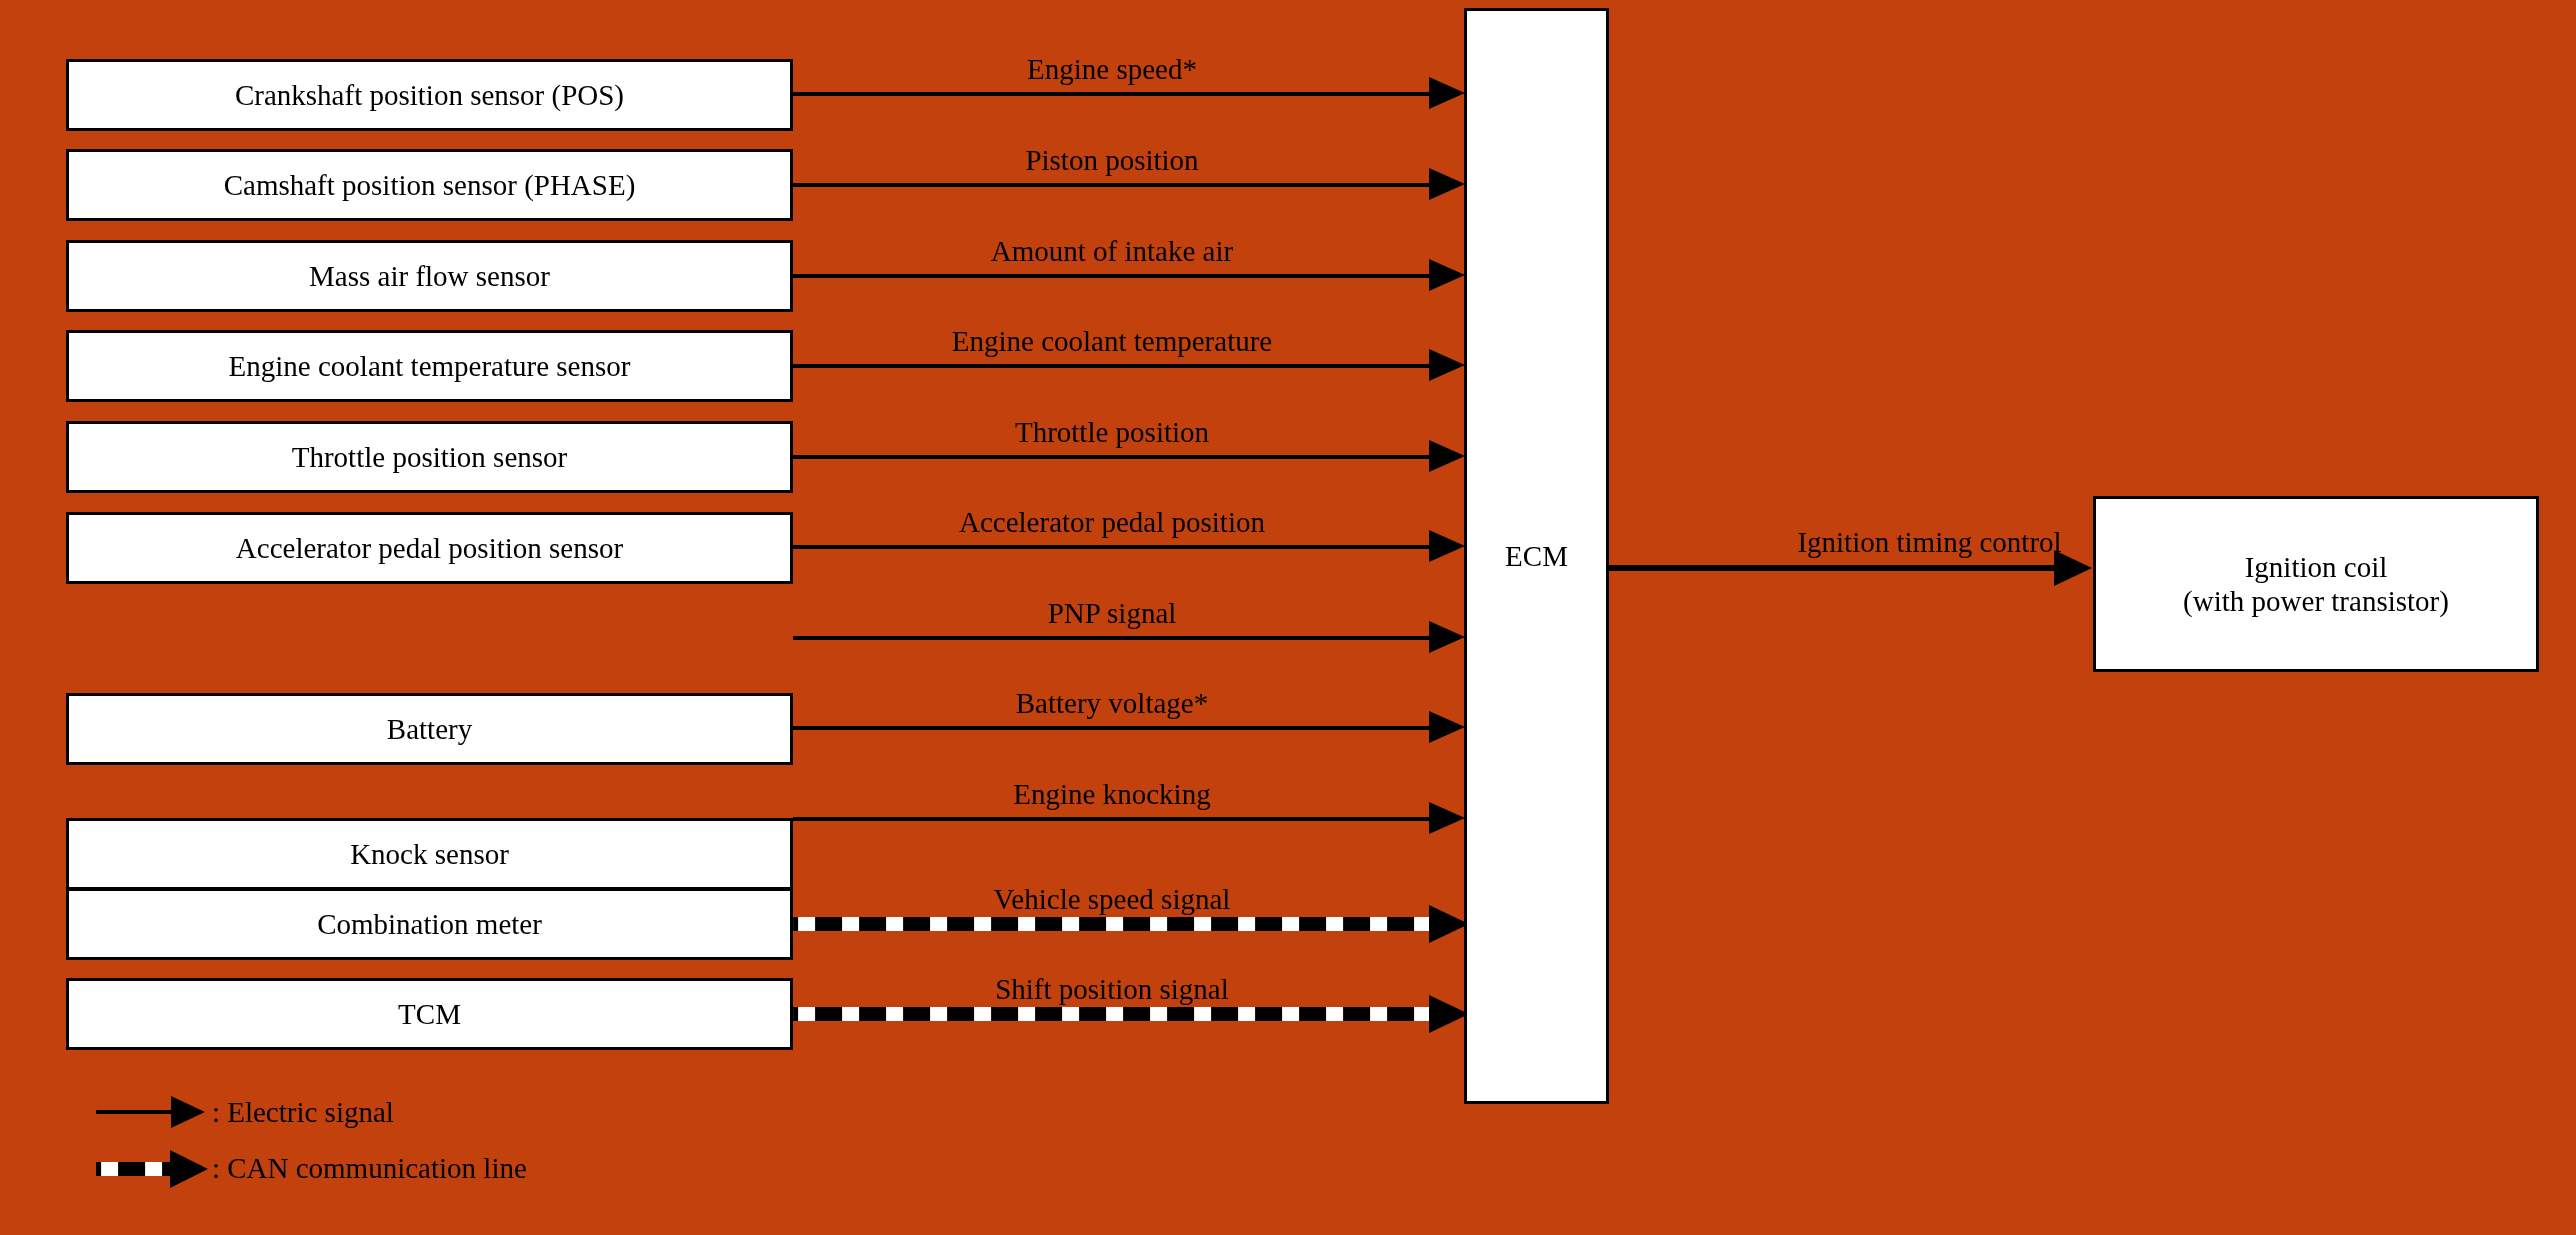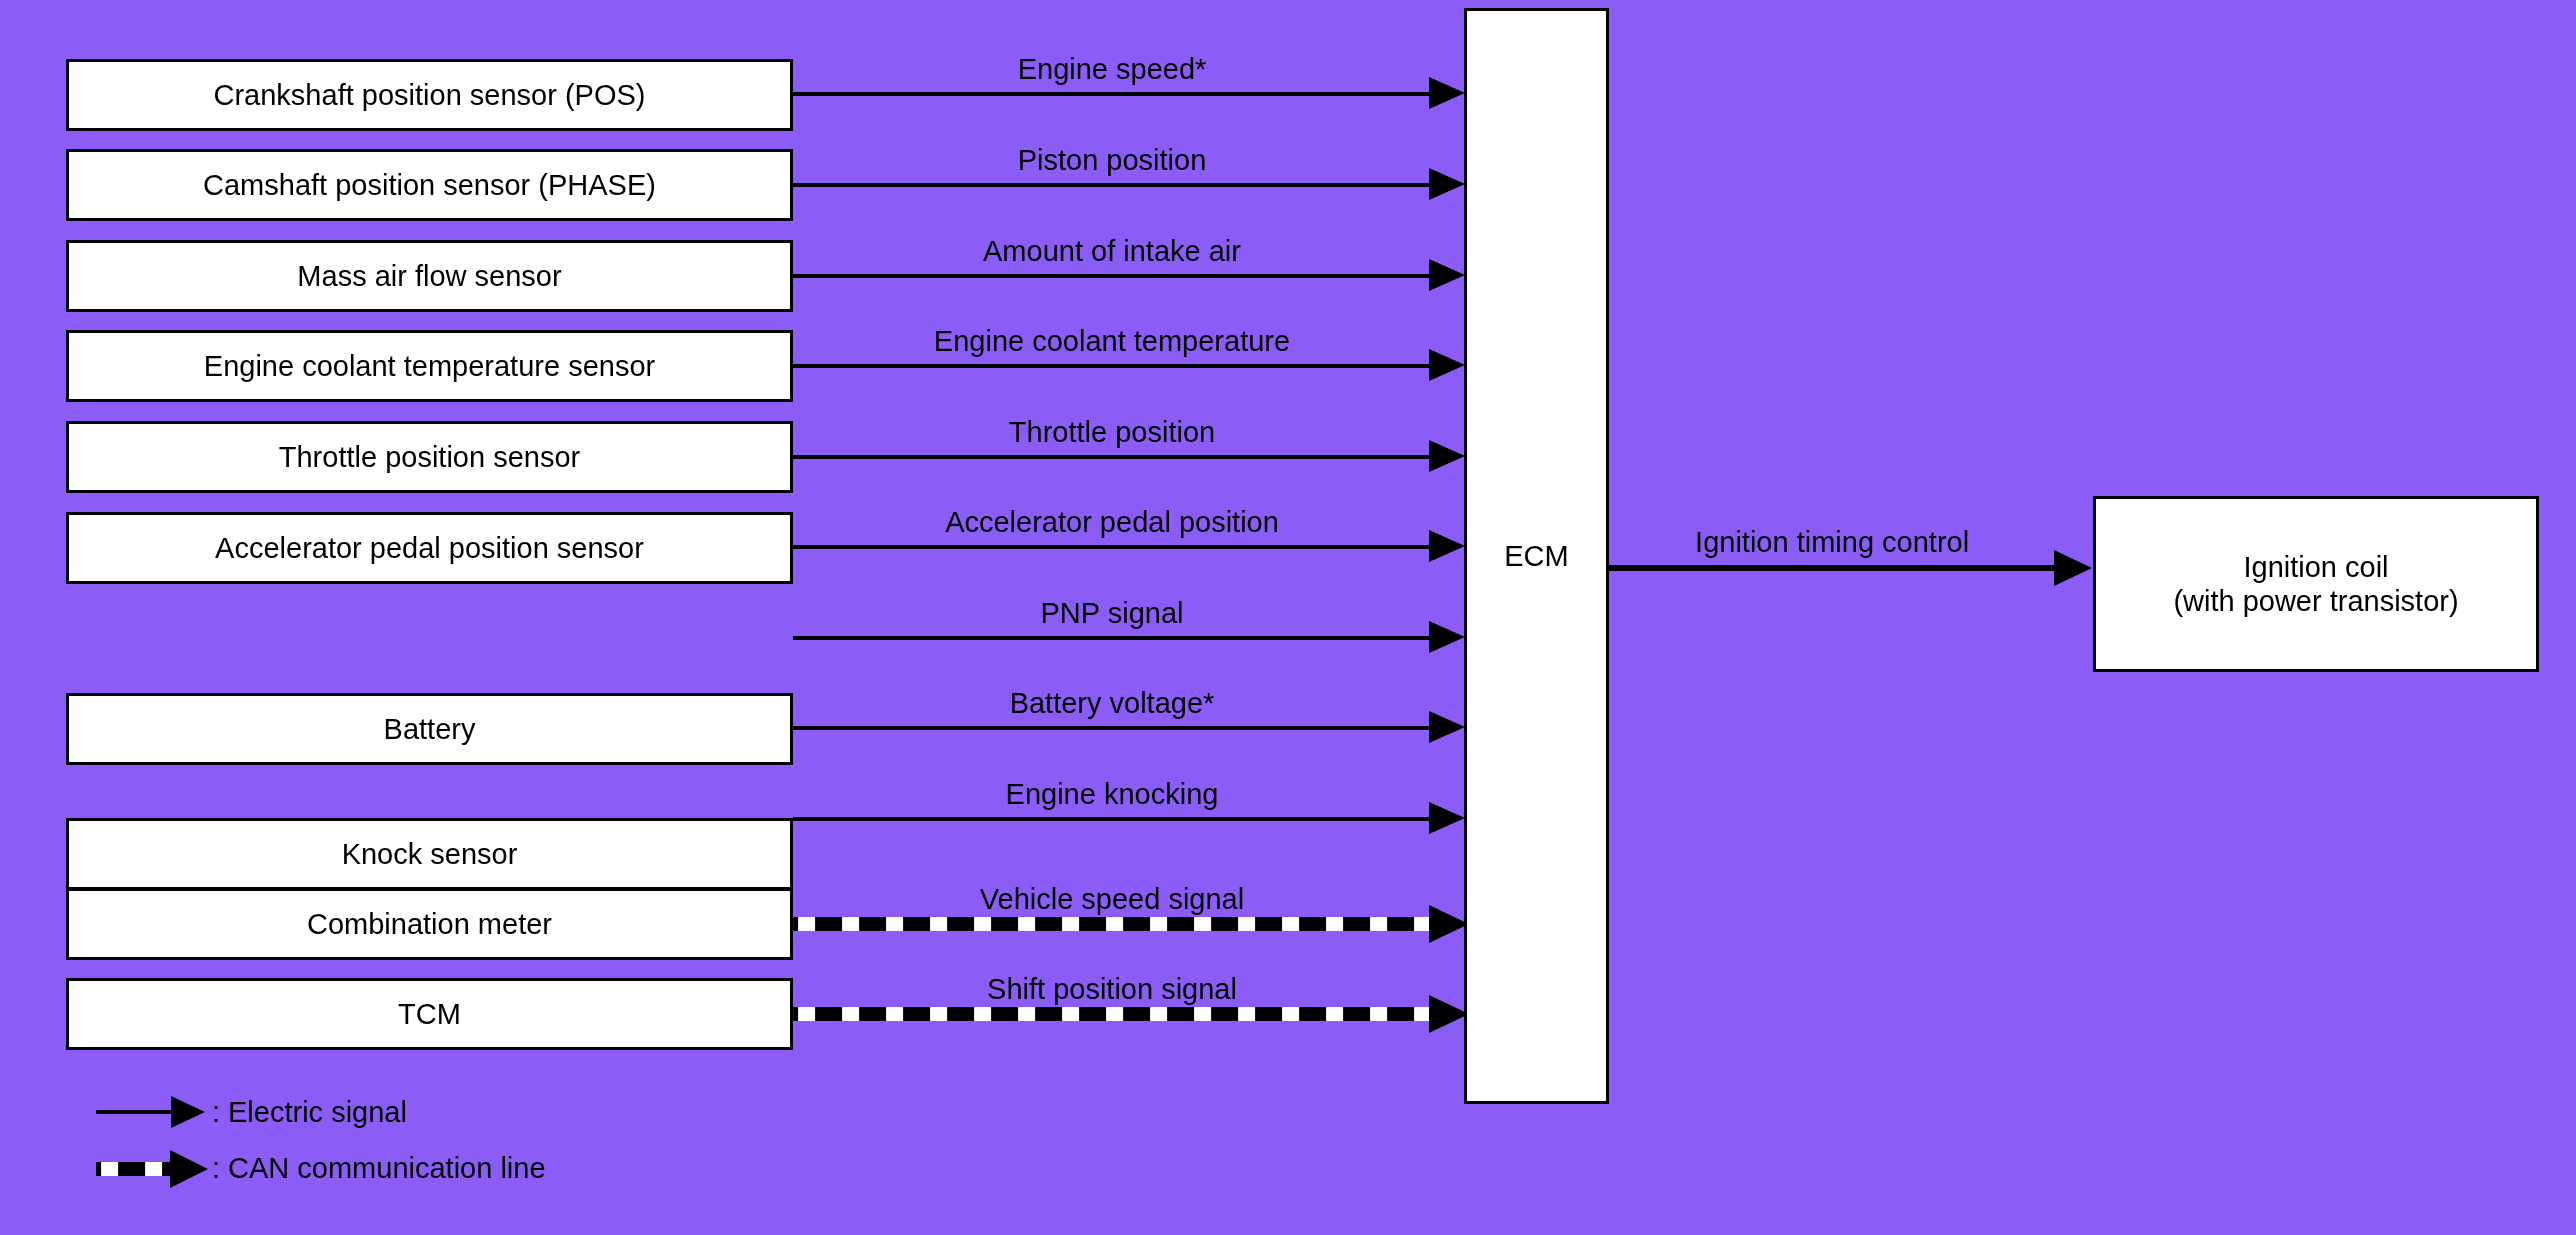--- a/index.html
+++ b/index.html
@@ -7,22 +7,23 @@
     padding: 0;
     background: #ffffff;
   }
   body {
     font-family: "Liberation Sans", sans-serif;
   }
   #canvas {
     position: relative;
     width: 2576px;
     height: 1235px;
-    background: #8b5cf6;
+    background: #c2410c;
     overflow: hidden;
+    font-family: Liberation Serif, serif;
   }
 
   
   .node-box {
     position: absolute;
     box-sizing: border-box;
     border: 3.2px solid #000000;
     background: #ffffff;
     display: flex;
     align-items: center;
@@ -138,21 +139,21 @@
     height: 0;
     border-top: 18px solid transparent;
     border-bottom: 18px solid transparent;
     border-left: 38px solid #000000;
   }
   .out-label {
     position: absolute;
     left: -6.4px;
     width: 459px;
     bottom: 9px;
-    text-align: center;
+    text-align: right;
     font-size: 29px;
     color: #000000;
     white-space: nowrap;
   }
 
   
   #legend {
     position: absolute;
     left: 96px;
     top: 1084px;

